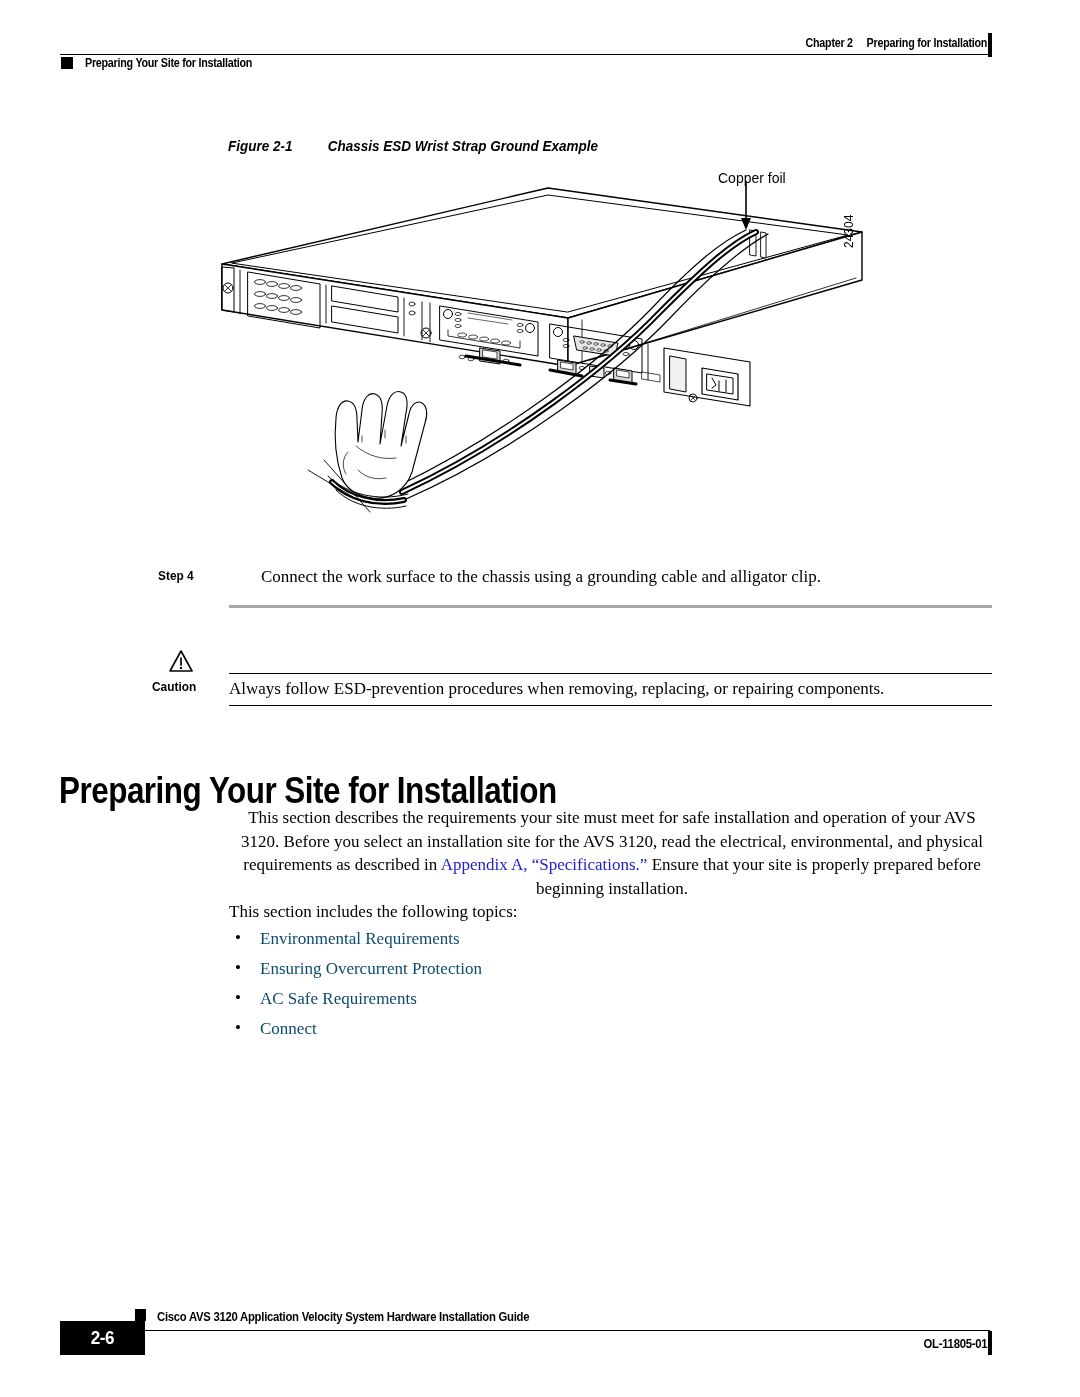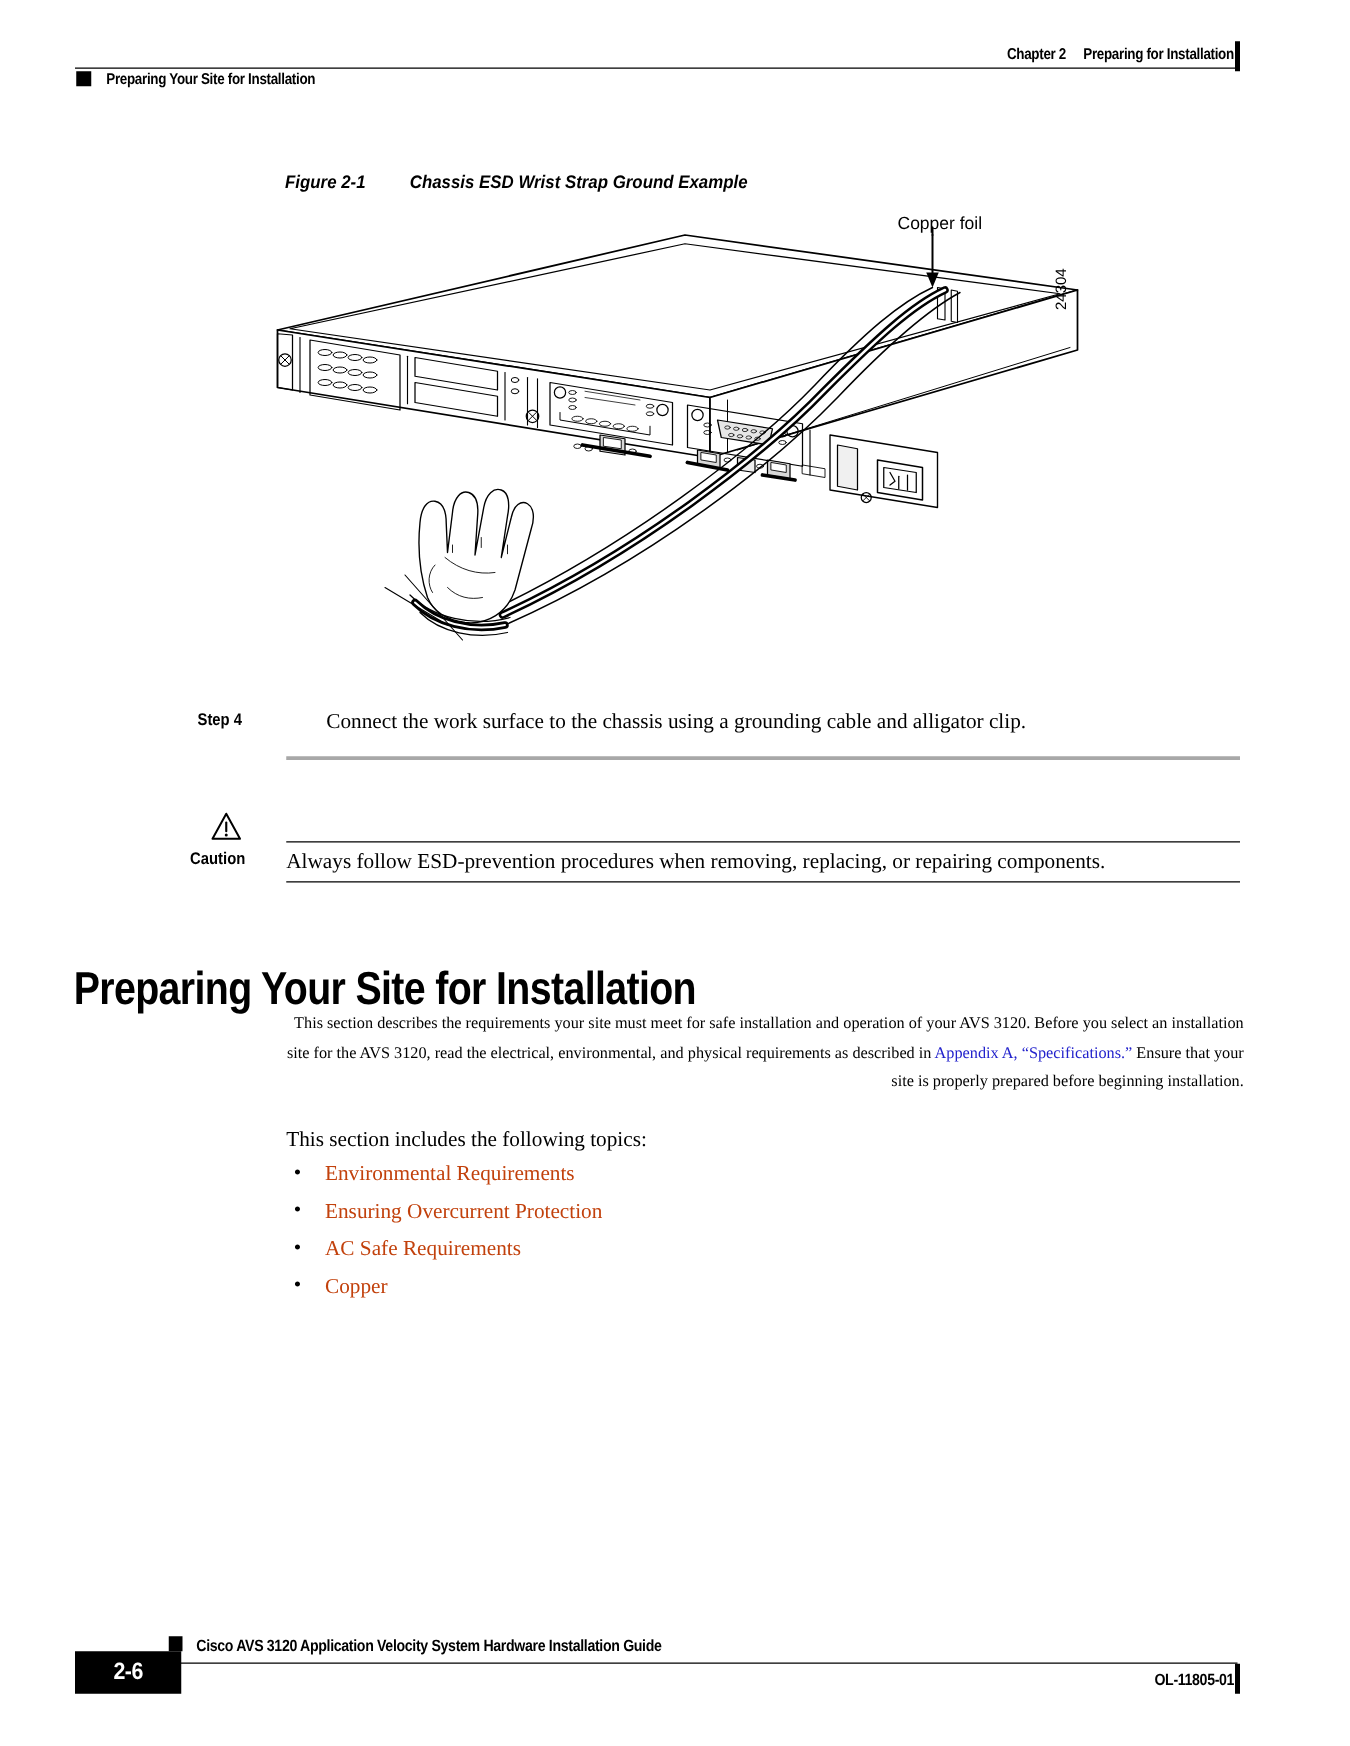--- a/index.html
+++ b/index.html
@@ -232,24 +232,24 @@
     transform-origin: left center;
   }
 
   
   .body-para {
     position: absolute;
     left: 229px;
     top: 806px;
     width: 766px;
     font-family: "Liberation Serif", serif;
-    font-size: 13px;
+    font-size: 17px;
     line-height: 23.5px;
     color: #000;
-    text-align: right;
+    text-align: center;
   }
   .link { color: #2222cc; }
 
   .topics-intro {
     position: absolute;
     left: 229px;
     top: 900px;
     font-family: "Liberation Serif", serif;
     font-size: 17px;
     line-height: 23.5px;
@@ -263,21 +263,21 @@
     top: 929px;
     width: 600px;
   }
   .bullet-item {
     position: relative;
     height: 30px;
     padding-left: 31px;
     font-family: "Liberation Serif", serif;
     font-size: 17px;
     line-height: 20px;
-    color: #c2410c;
+    color: #0c4a6e;
     white-space: nowrap;
   }
   .bullet-item::before {
     content: "\2022";
     position: absolute;
     left: 6px;
     top: -1px;
     color: #000;
     font-size: 17px;
   }
@@ -607,21 +607,21 @@
   <div class="body-para">
     <span>This section describes the requirements your site must meet for safe installation and operation of your AVS 3120. Before you select an installation site for the AVS 3120, read the electrical, environmental, and physical requirements as described in </span><a class="link" href="#" style="text-decoration:none">Appendix A, “Specifications.”</a><span> Ensure that your site is properly prepared before beginning installation.</span>
   </div>
 
   <div class="topics-intro">This section includes the following topics:</div>
 
   <div class="bullets">
     <div class="bullet-item"><span>Environmental Requirements</span></div>
     <div class="bullet-item"><span>Ensuring Overcurrent Protection</span></div>
     <div class="bullet-item"><span>AC Safe Requirements</span></div>
-    <div class="bullet-item"><span>Copper</span></div>
+    <div class="bullet-item"><span>Connect</span></div>
   </div>
 
   <div class="footer">
     <div class="footer-sq"></div>
     <div class="footer-title">Cisco AVS 3120 Application Velocity System Hardware Installation Guide</div>
     <div class="footer-rule"></div>
     <div class="footer-pagebox"></div>
     <div class="footer-pagenum">2-6</div>
     <div class="footer-docid">OL-11805-01</div>
     <div class="footer-tick-right"></div>

